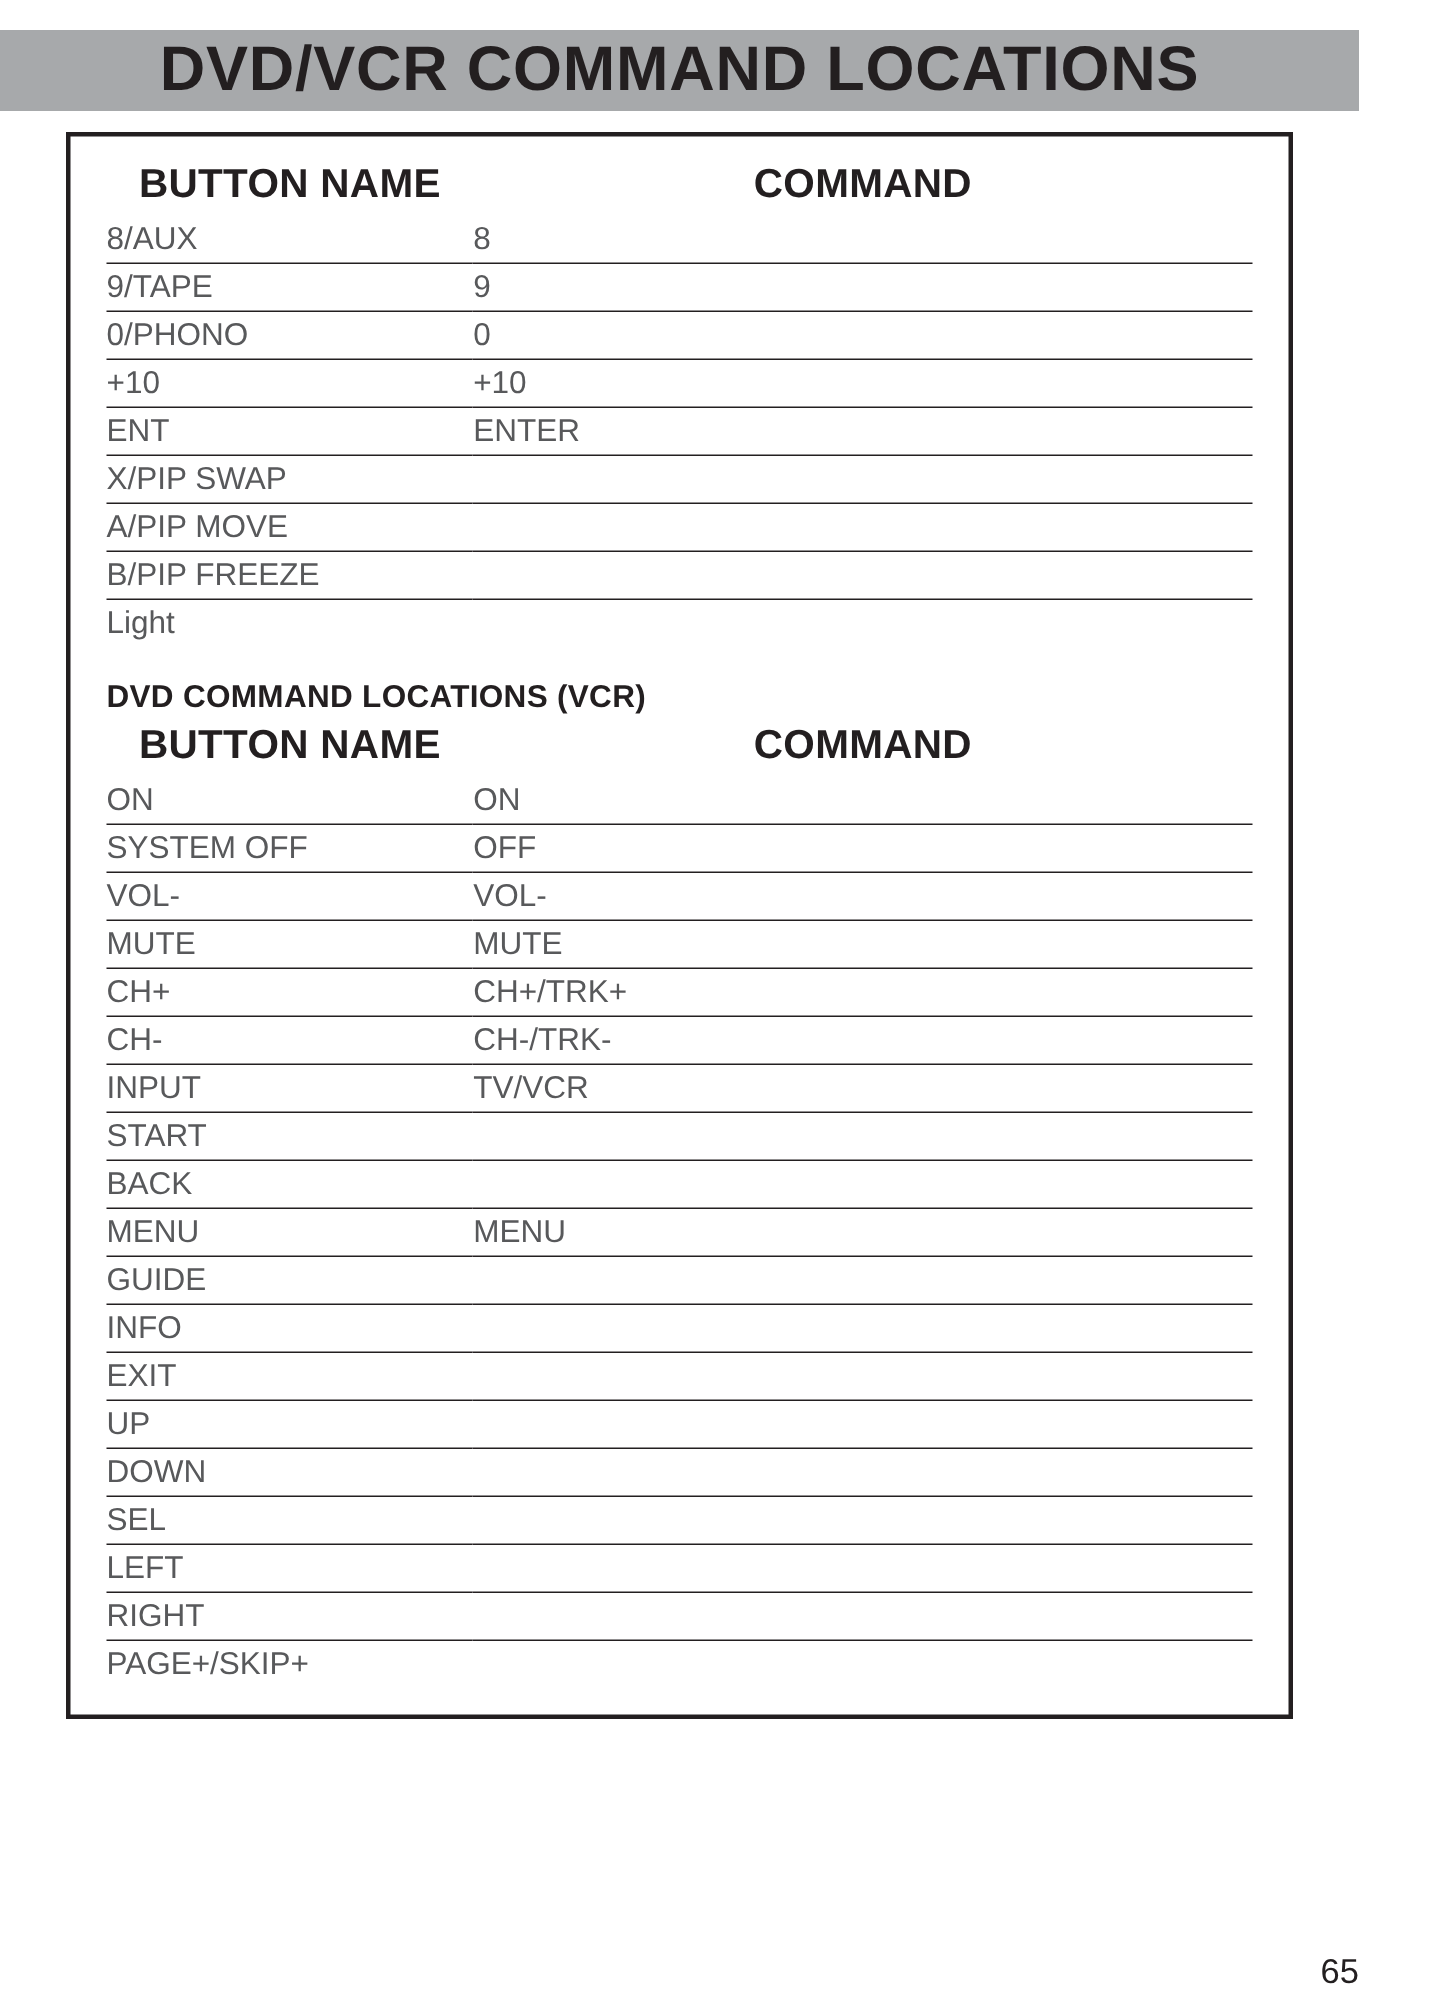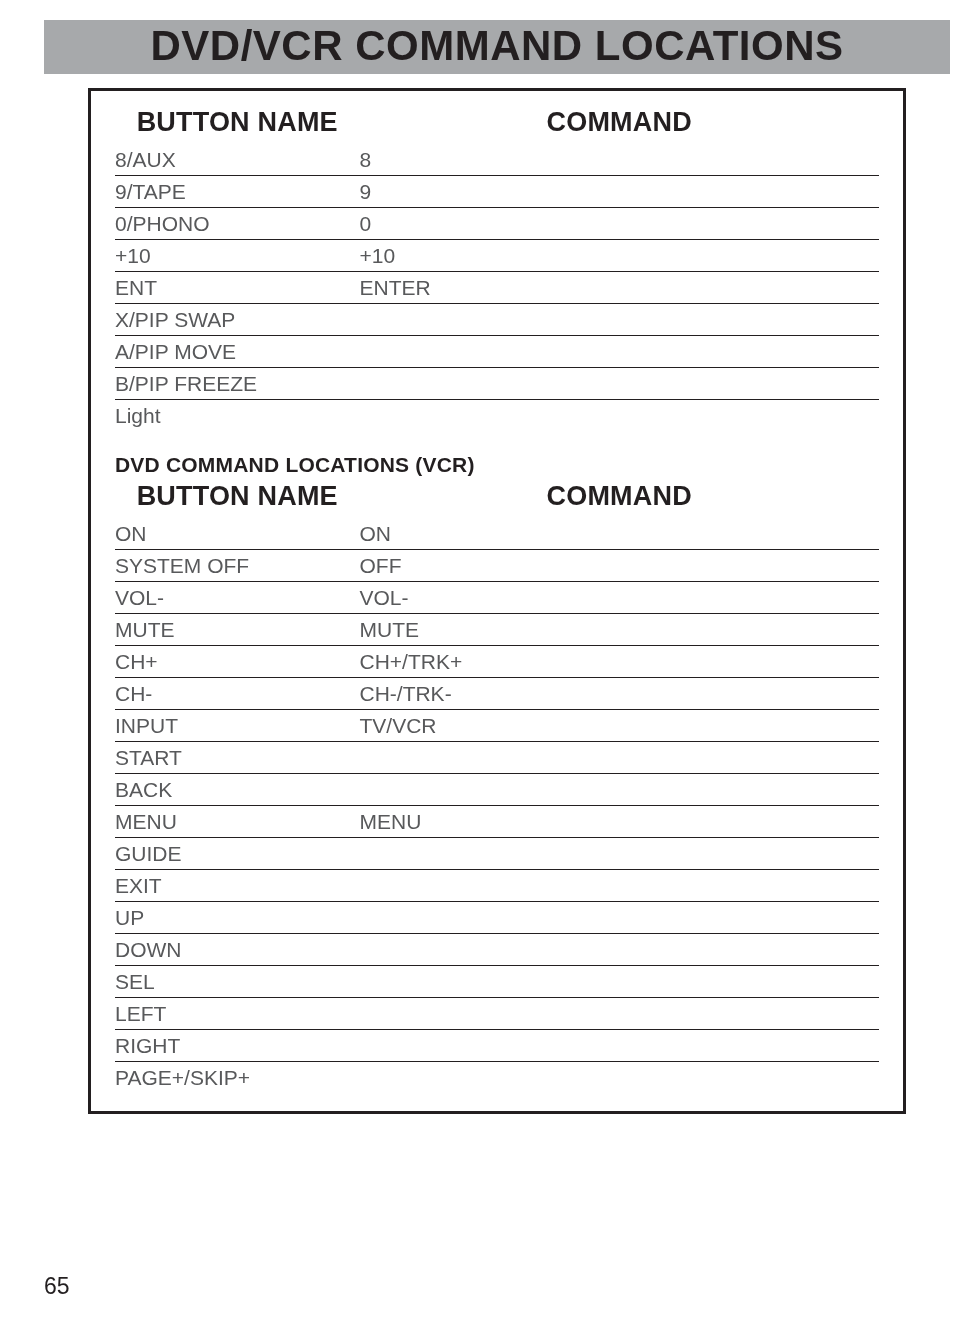--- a/index.html
+++ b/index.html
@@ -10,21 +10,20 @@
     height: 1336px;
     font-family: Arial, Helvetica, sans-serif;
     background: #fff;
     color: #231f20;
   }
   .page {
     width: 906px;
     height: 1336px;
     padding: 20px 44px 0 44px;
     position: relative;
-    margin-left: 44px;
   }
   .title-bar {
     background: #a7a9ab;
     margin: 0 -44px 14px -44px;
     padding: 2px 0 4px 0;
     text-align: center;
   }
   .title-bar h1 {
     margin: 0;
     font-size: 42px;
@@ -63,24 +62,24 @@
   .col-btn { width: 32%; }
   .col-cmd { width: 68%; }
   .section-title {
     font-size: 21px;
     font-weight: 900;
     margin: 22px 0 2px 0;
     letter-spacing: 0.2px;
   }
   .page-num {
     position: absolute;
-    bottom: 36px;
+    bottom: 8px;
     left: 0;
     width: 100%;
-    text-align: left;
+    text-align: right;
     font-size: 23px;
     color: #231f20;
   }
 </style>
 </head>
 <body>
 
 <div class="page">
 
   <div class="title-bar">
@@ -184,20 +183,24 @@
           </tr>
           <tr>
             <td class="col-btn">MENU</td>
             <td class="col-cmd">MENU</td>
           </tr>
           <tr>
             <td class="col-btn">GUIDE</td>
             <td class="col-cmd"></td>
           </tr>
           <tr>
+            <td class="col-btn">INFO</td>
+            <td class="col-cmd"></td>
+          </tr>
+          <tr>
             <td class="col-btn">EXIT</td>
             <td class="col-cmd"></td>
           </tr>
           <tr>
             <td class="col-btn">UP</td>
             <td class="col-cmd"></td>
           </tr>
           <tr>
             <td class="col-btn">DOWN</td>
             <td class="col-cmd"></td>

